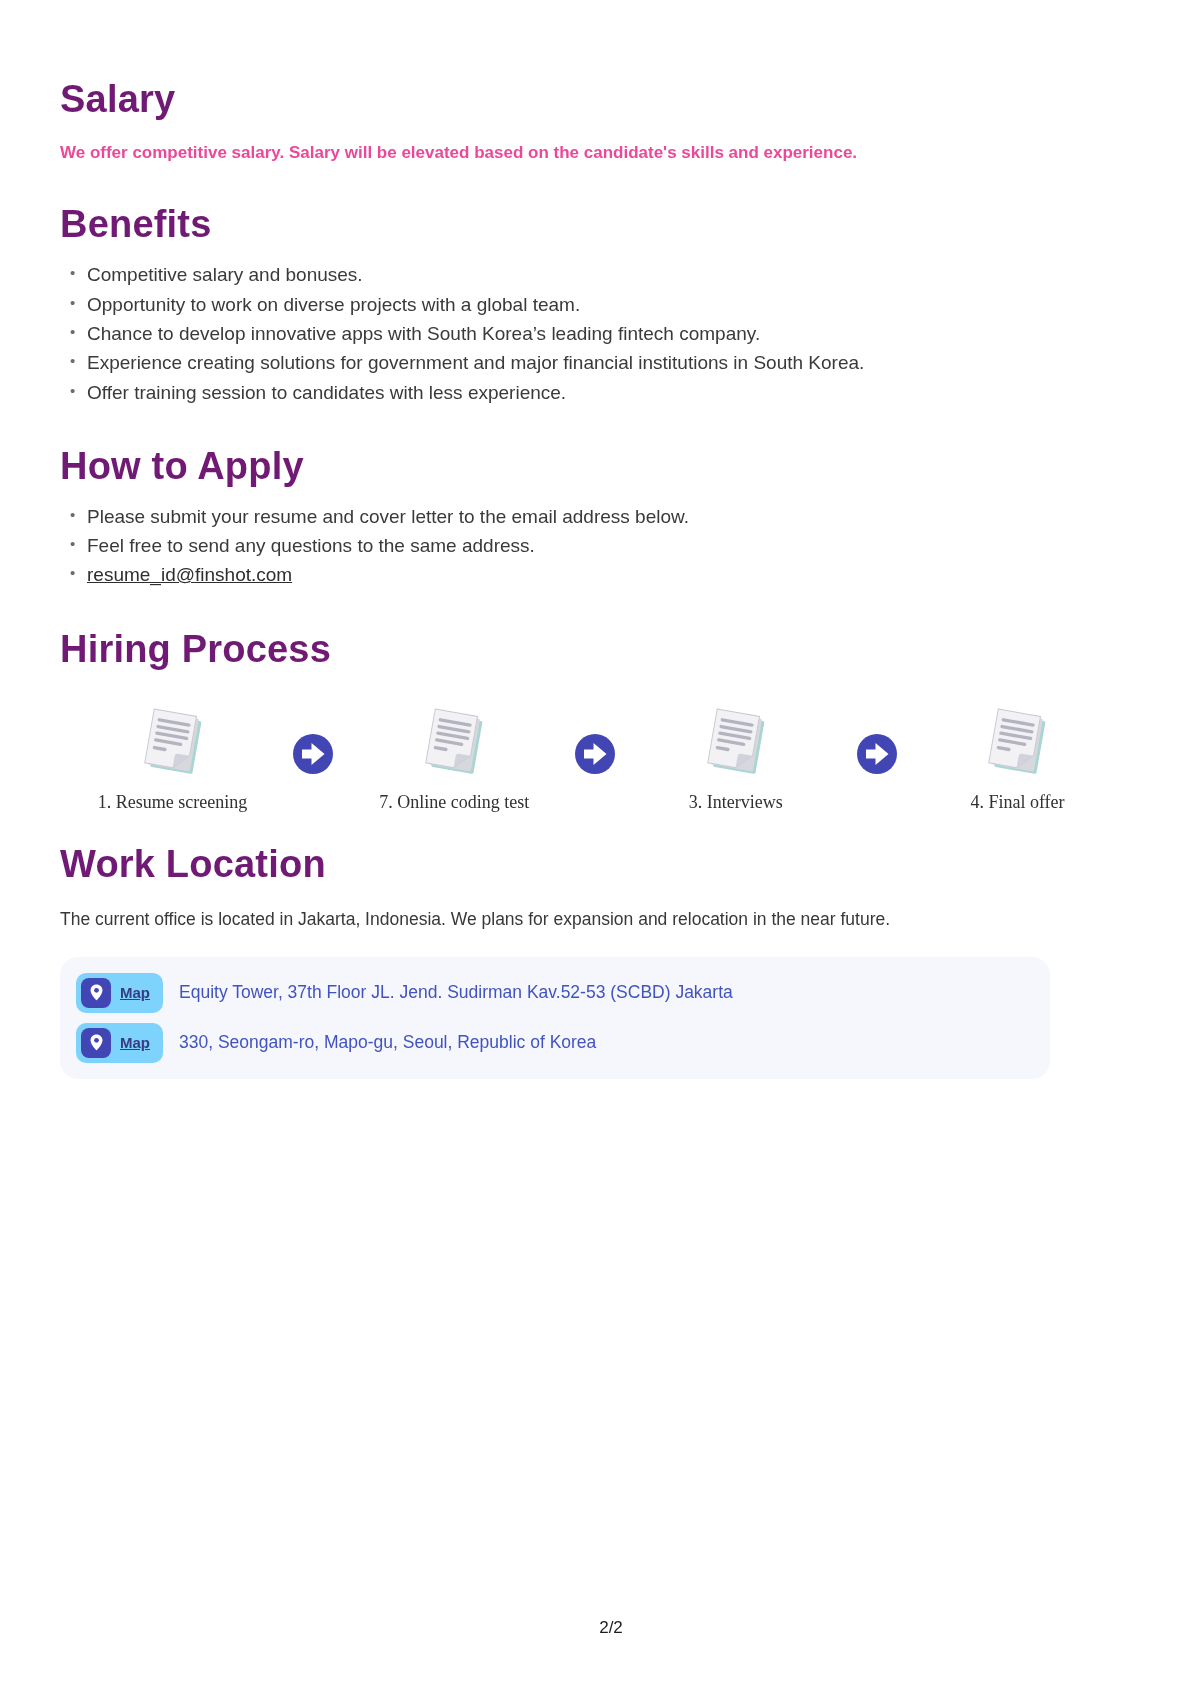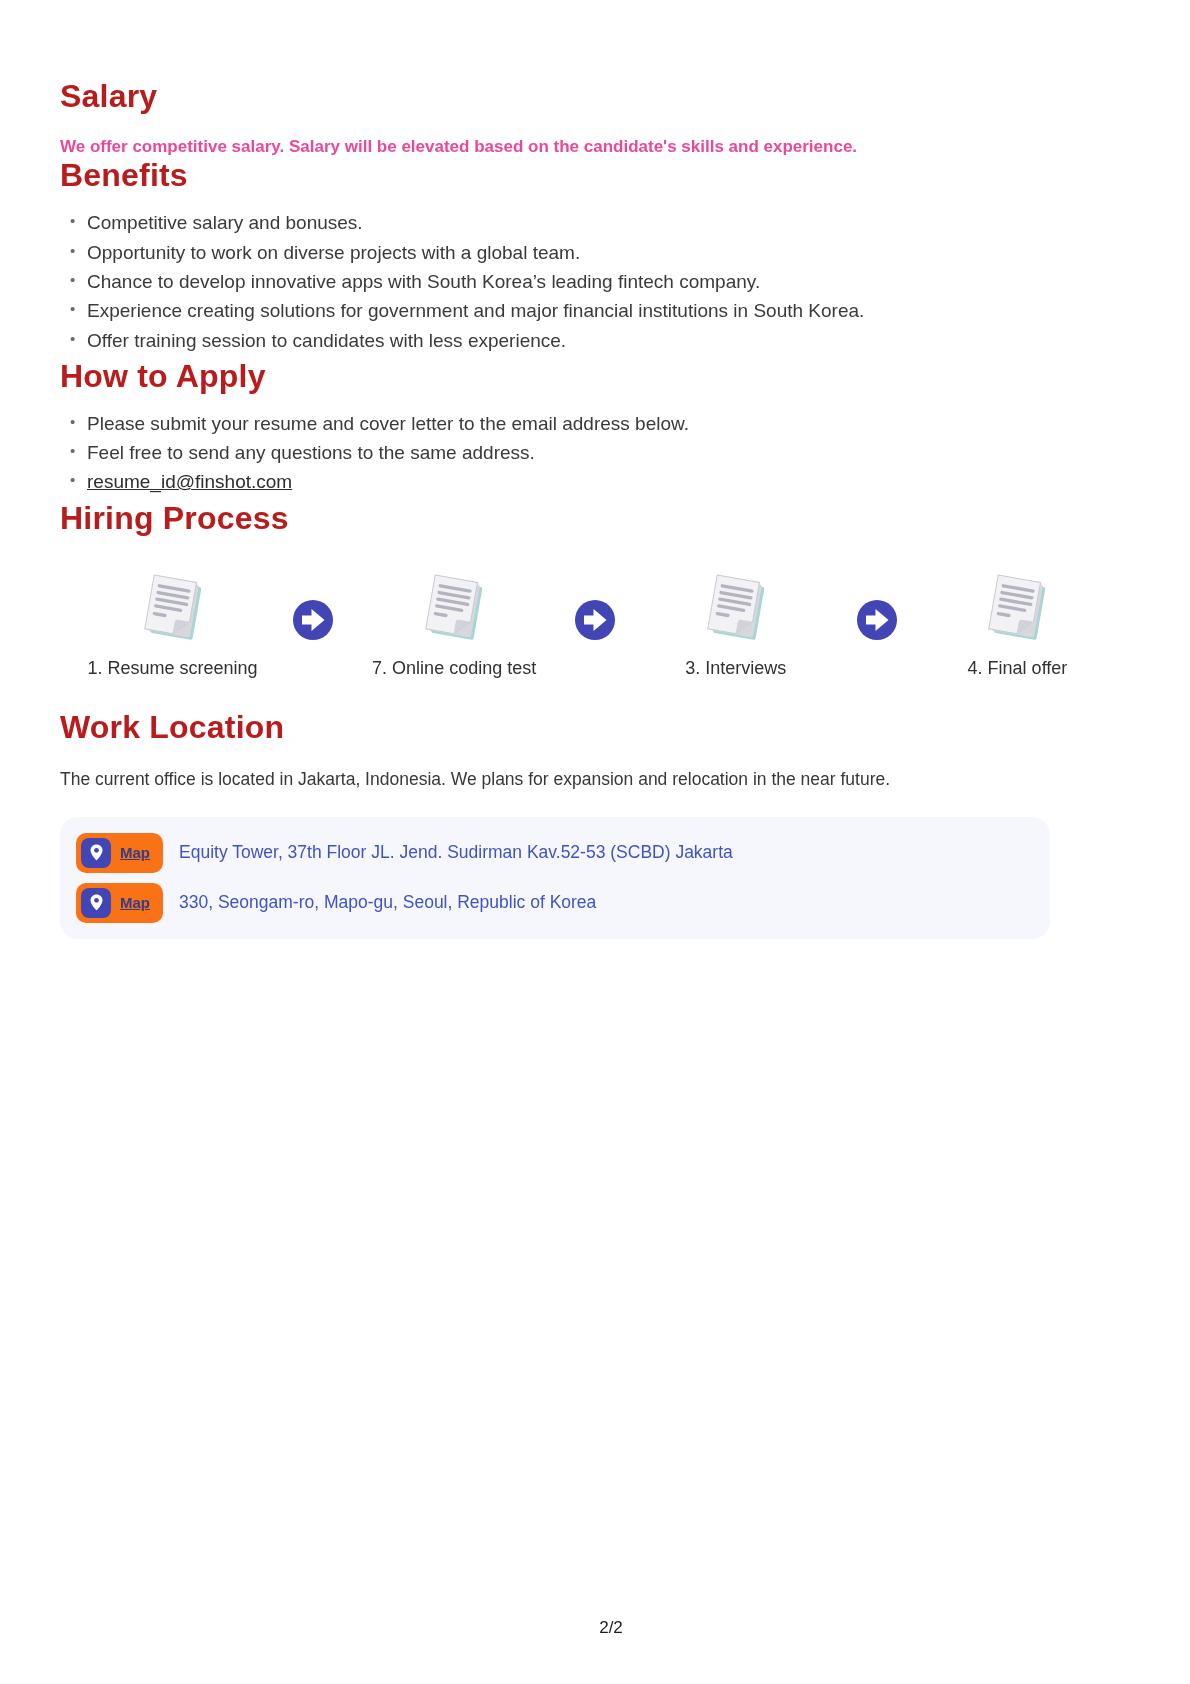--- a/index.html
+++ b/index.html
@@ -7,35 +7,35 @@
   body {
     width:1190px; height:1684px;
     font-family:"Liberation Sans", sans-serif;
     color:#333333;
     position:relative;
     overflow:hidden;
   }
   .page { width:1190px; height:1684px; padding:78px 60px 0 60px; position:relative; }
 
   h2.section-heading {
-    font-size:32px;
+    font-size:38px;
     font-weight:bold;
-    color:#b91c1c;
+    color:#701a75;
     letter-spacing:0.2px;
   }
 
   .salary-body {
     margin-top:21px;
     font-size:17px;
     font-weight:bold;
     color:#ec4899;
     line-height:1.25;
   }
 
-  .section { }
+  .section { margin-top:40px; }
   .section-first { margin-top:0; }
 
   ul.bullet-list { margin-top:17px; list-style:none; }
   ul.bullet-list li {
     position:relative;
     padding-left:27px;
     font-size:19px;
     color:#3a3a3a;
     line-height:1.28;
     margin-bottom:5px;
@@ -59,20 +59,21 @@
     width:1070px;
     display:flex;
     align-items:flex-start;
     justify-content:space-between;
   }
   .process-step {
     width:225px;
     display:flex;
     flex-direction:column;
     align-items:center;
+    font-family:Liberation Serif, serif;
   }
   .process-step .doc-icon { width:78px; height:78px; }
   .step-label {
     margin-top:10px;
     font-size:18px;
     color:#313131;
     white-space:nowrap;
   }
   .process-arrow {
     margin-top:30px;
@@ -97,21 +98,21 @@
   .location-row {
     display:flex;
     align-items:center;
     gap:16px;
   }
   .location-row + .location-row { margin-top:10px; }
   .map-badge {
     display:inline-flex;
     align-items:center;
     gap:9px;
-    background:#f97316;
+    background:#7dd3fc;
     border-radius:10px;
     padding:5px 13px 5px 5px;
     cursor:pointer;
     flex:0 0 auto;
   }
   .pin-square {
     width:30px; height:30px;
     background:#4245b4;
     border-radius:8px;
     display:flex;

